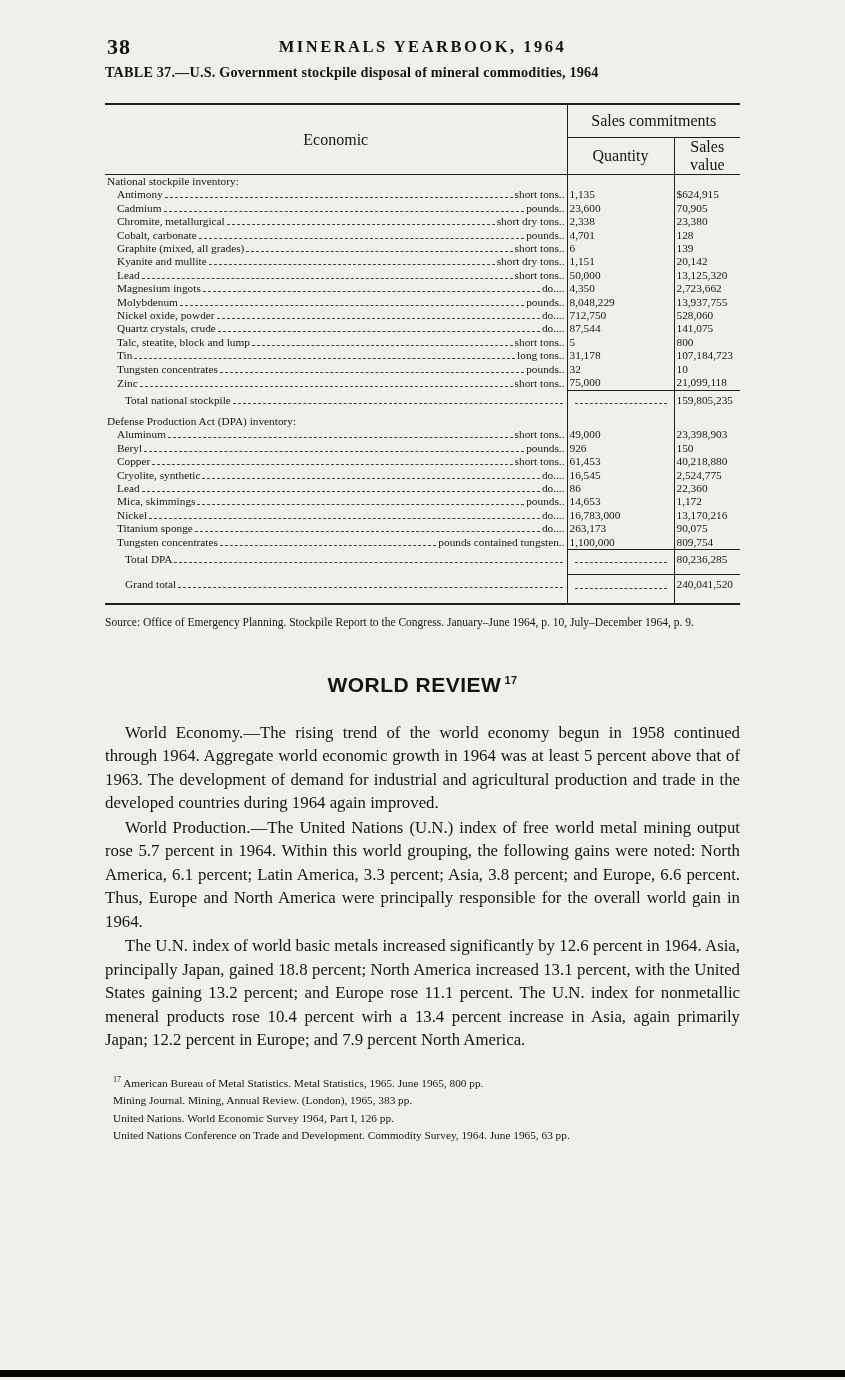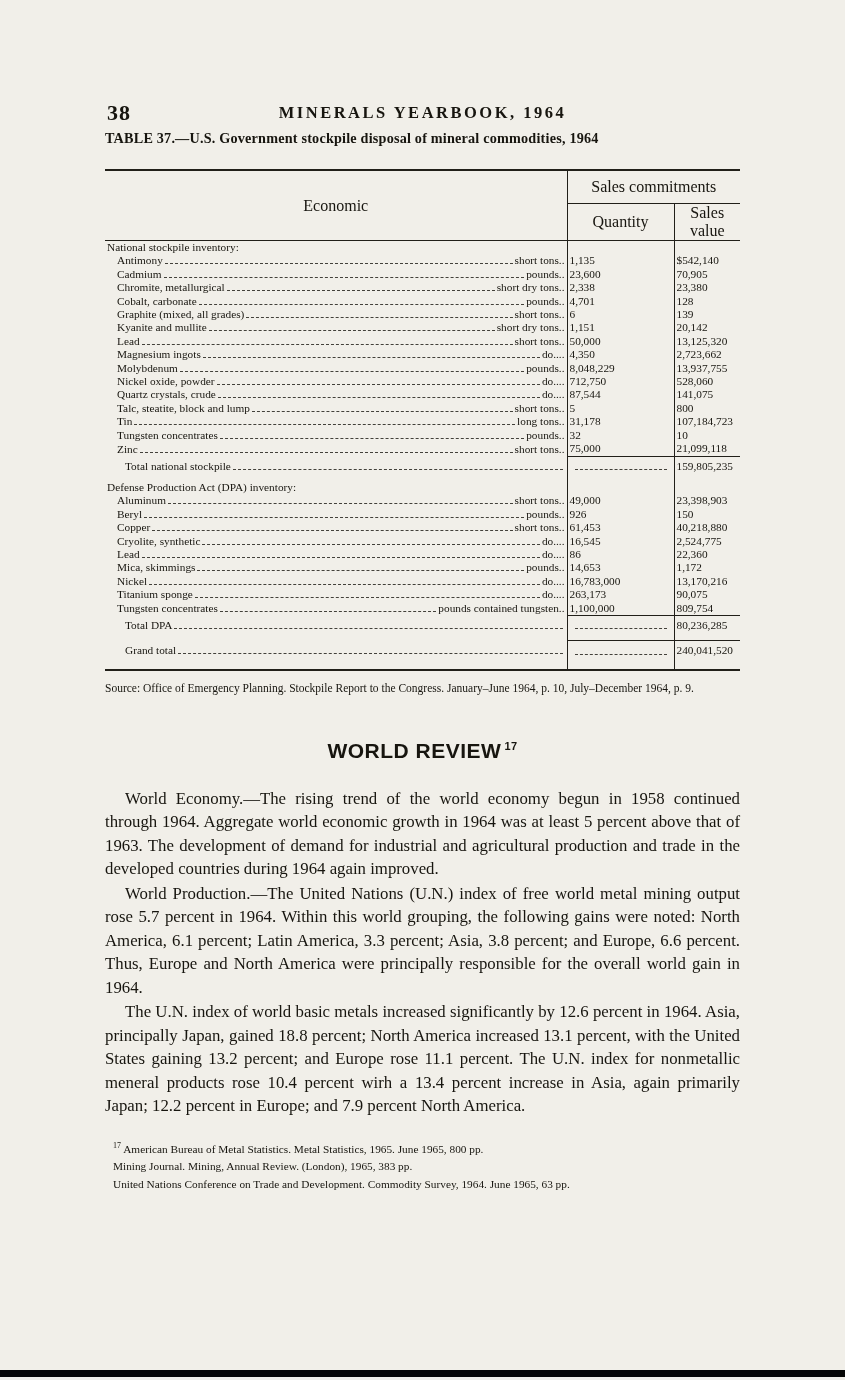--- a/index.html
+++ b/index.html
@@ -5,21 +5,21 @@
   html,body{margin:0;padding:0;}
   body{
     width:845px;height:1380px;
     background:#f1efe9;
     color:#17150f;
     font-family:"Liberation Serif", serif;
     position:relative;
     overflow:hidden;
   }
   .page{
-    padding:100px 105px 0 105px;
+    padding:34px 105px 0 105px;
     position:relative;
   }
   
   .running-head{position:relative;height:28px;}
   .page-number{
     position:absolute;left:2px;top:0;
     font-size:22px;font-weight:bold;letter-spacing:1px;
   }
   .running-title{
     text-align:center;font-weight:bold;font-size:16.5px;letter-spacing:2.5px;
@@ -133,21 +133,21 @@
         </tr>
         <tr class="item">
           <td class="c1">
             <div class="flexline">
               <span class="nm">Antimony</span>
               <span class="leader"></span>
               <span class="un">short tons..</span>
             </div>
           </td>
           <td class="c2 num">1,135</td>
-          <td class="c3 num">$542,140</td>
+          <td class="c3 num">$624,915</td>
         </tr>
         <tr class="item">
           <td class="c1">
             <div class="flexline">
               <span class="nm">Cadmium</span>
               <span class="leader"></span>
               <span class="un">pounds..</span>
             </div>
           </td>
           <td class="c2 num">23,600</td>
@@ -475,18 +475,19 @@
 
   <p class="body-para"><b>World Economy.</b><span>—The rising trend of the world economy begun in 1958 continued through 1964.  Aggregate world economic growth in 1964 was at least 5 percent above that of 1963.  The development of demand for industrial and agricultural production and trade in the developed countries during 1964 again improved.</span></p>
 
   <p class="body-para"><b>World Production.</b><span>—The United Nations (U.N.) index of free world metal mining output rose 5.7 percent in 1964.  Within this world grouping, the following gains were noted:  North America, 6.1 percent; Latin America, 3.3 percent; Asia, 3.8 percent; and Europe, 6.6 percent. Thus, Europe and North America were principally responsible for the overall world gain in 1964.</span></p>
 
   <p class="body-para"><b></b><span>The U.N. index of world basic metals increased significantly by 12.6 percent in 1964.  Asia, principally Japan, gained 18.8 percent; North America increased 13.1 percent, with the United States gaining 13.2 percent; and Europe rose 11.1 percent.  The U.N. index for nonmetallic meneral products rose 10.4 percent wirh a 13.4 percent increase in Asia, again primarily Japan; 12.2 percent in Europe; and 7.9 percent North America.</span></p>
 
   <div class="footnotes">
     <div class="footnote-line"><sup>17</sup><span> American Bureau of Metal Statistics.  Metal Statistics, 1965.  June 1965, 800 pp.</span></div>
     <div class="footnote-line"><sup></sup><span>Mining Journal.  Mining, Annual Review.  (London), 1965, 383 pp.</span></div>
+    <div class="footnote-line"><sup></sup><span>United Nations.  World Economic Survey 1964, Part I, 126 pp.</span></div>
     <div class="footnote-line"><sup></sup><span>United Nations Conference on Trade and Development.  Commodity Survey, 1964.  June 1965, 63 pp.</span></div>
   </div>
 
 </div>
 
 <div class="bottom-bar"></div>
 
 </body></html>

